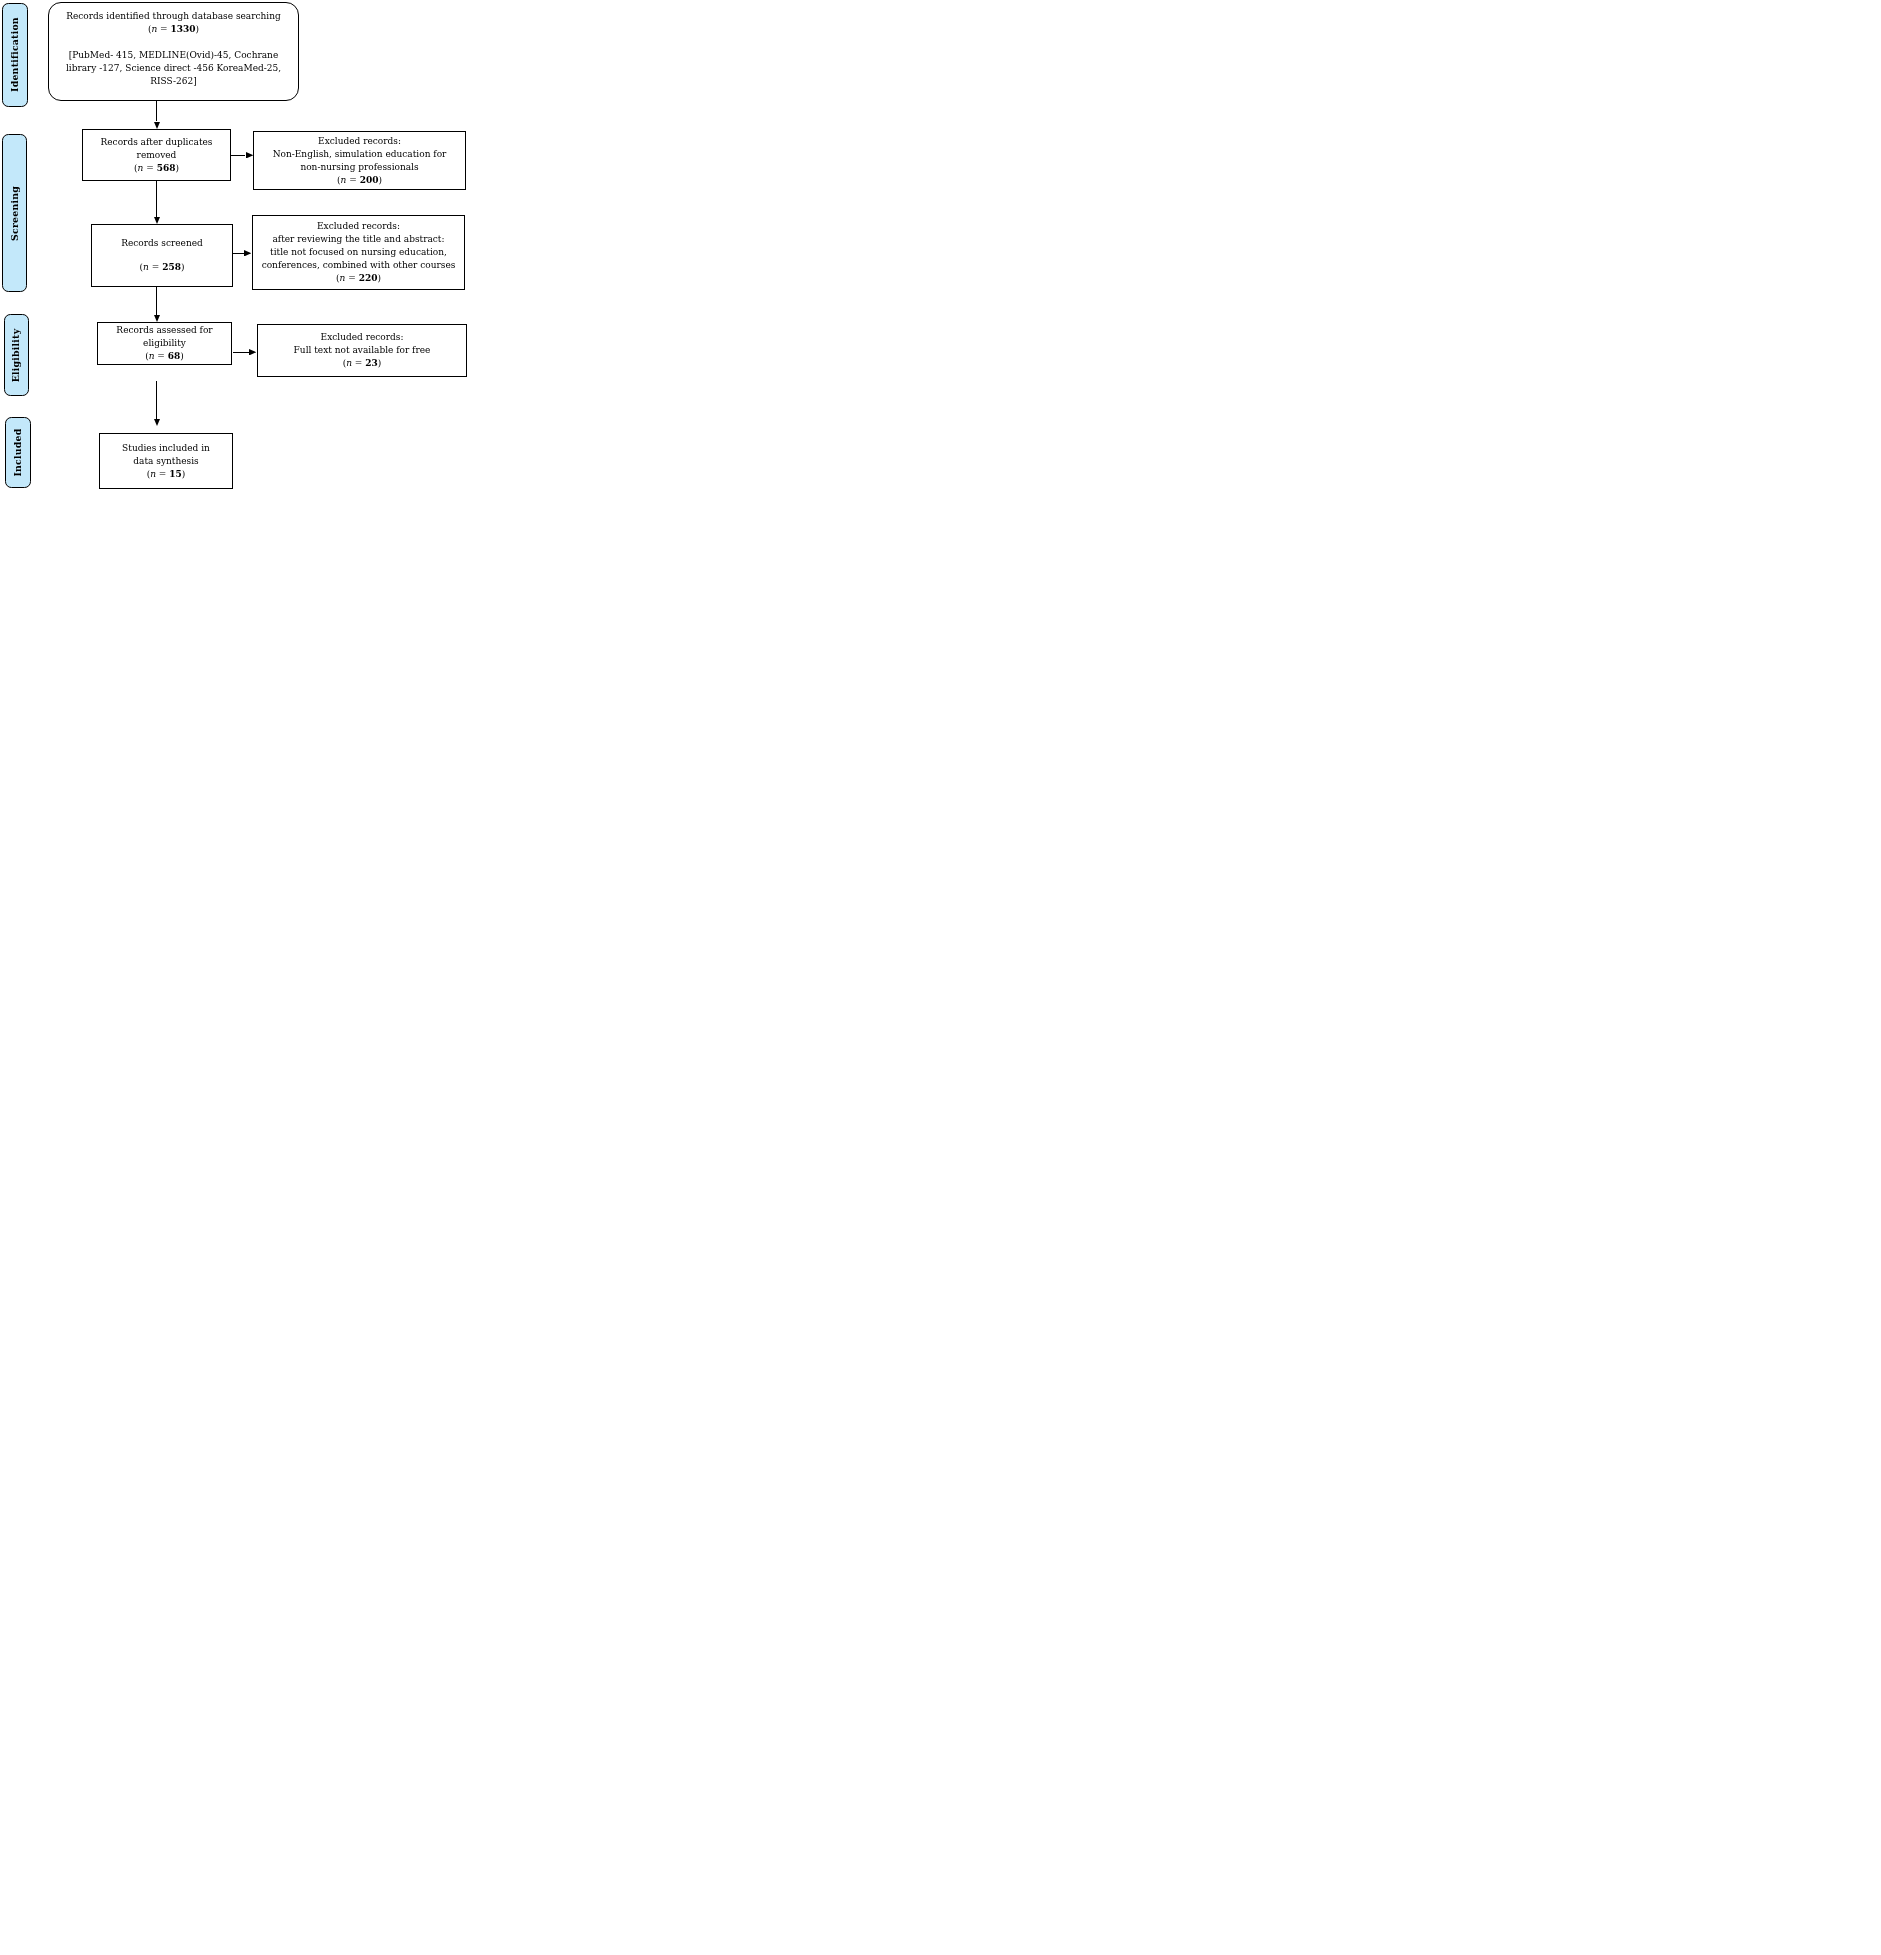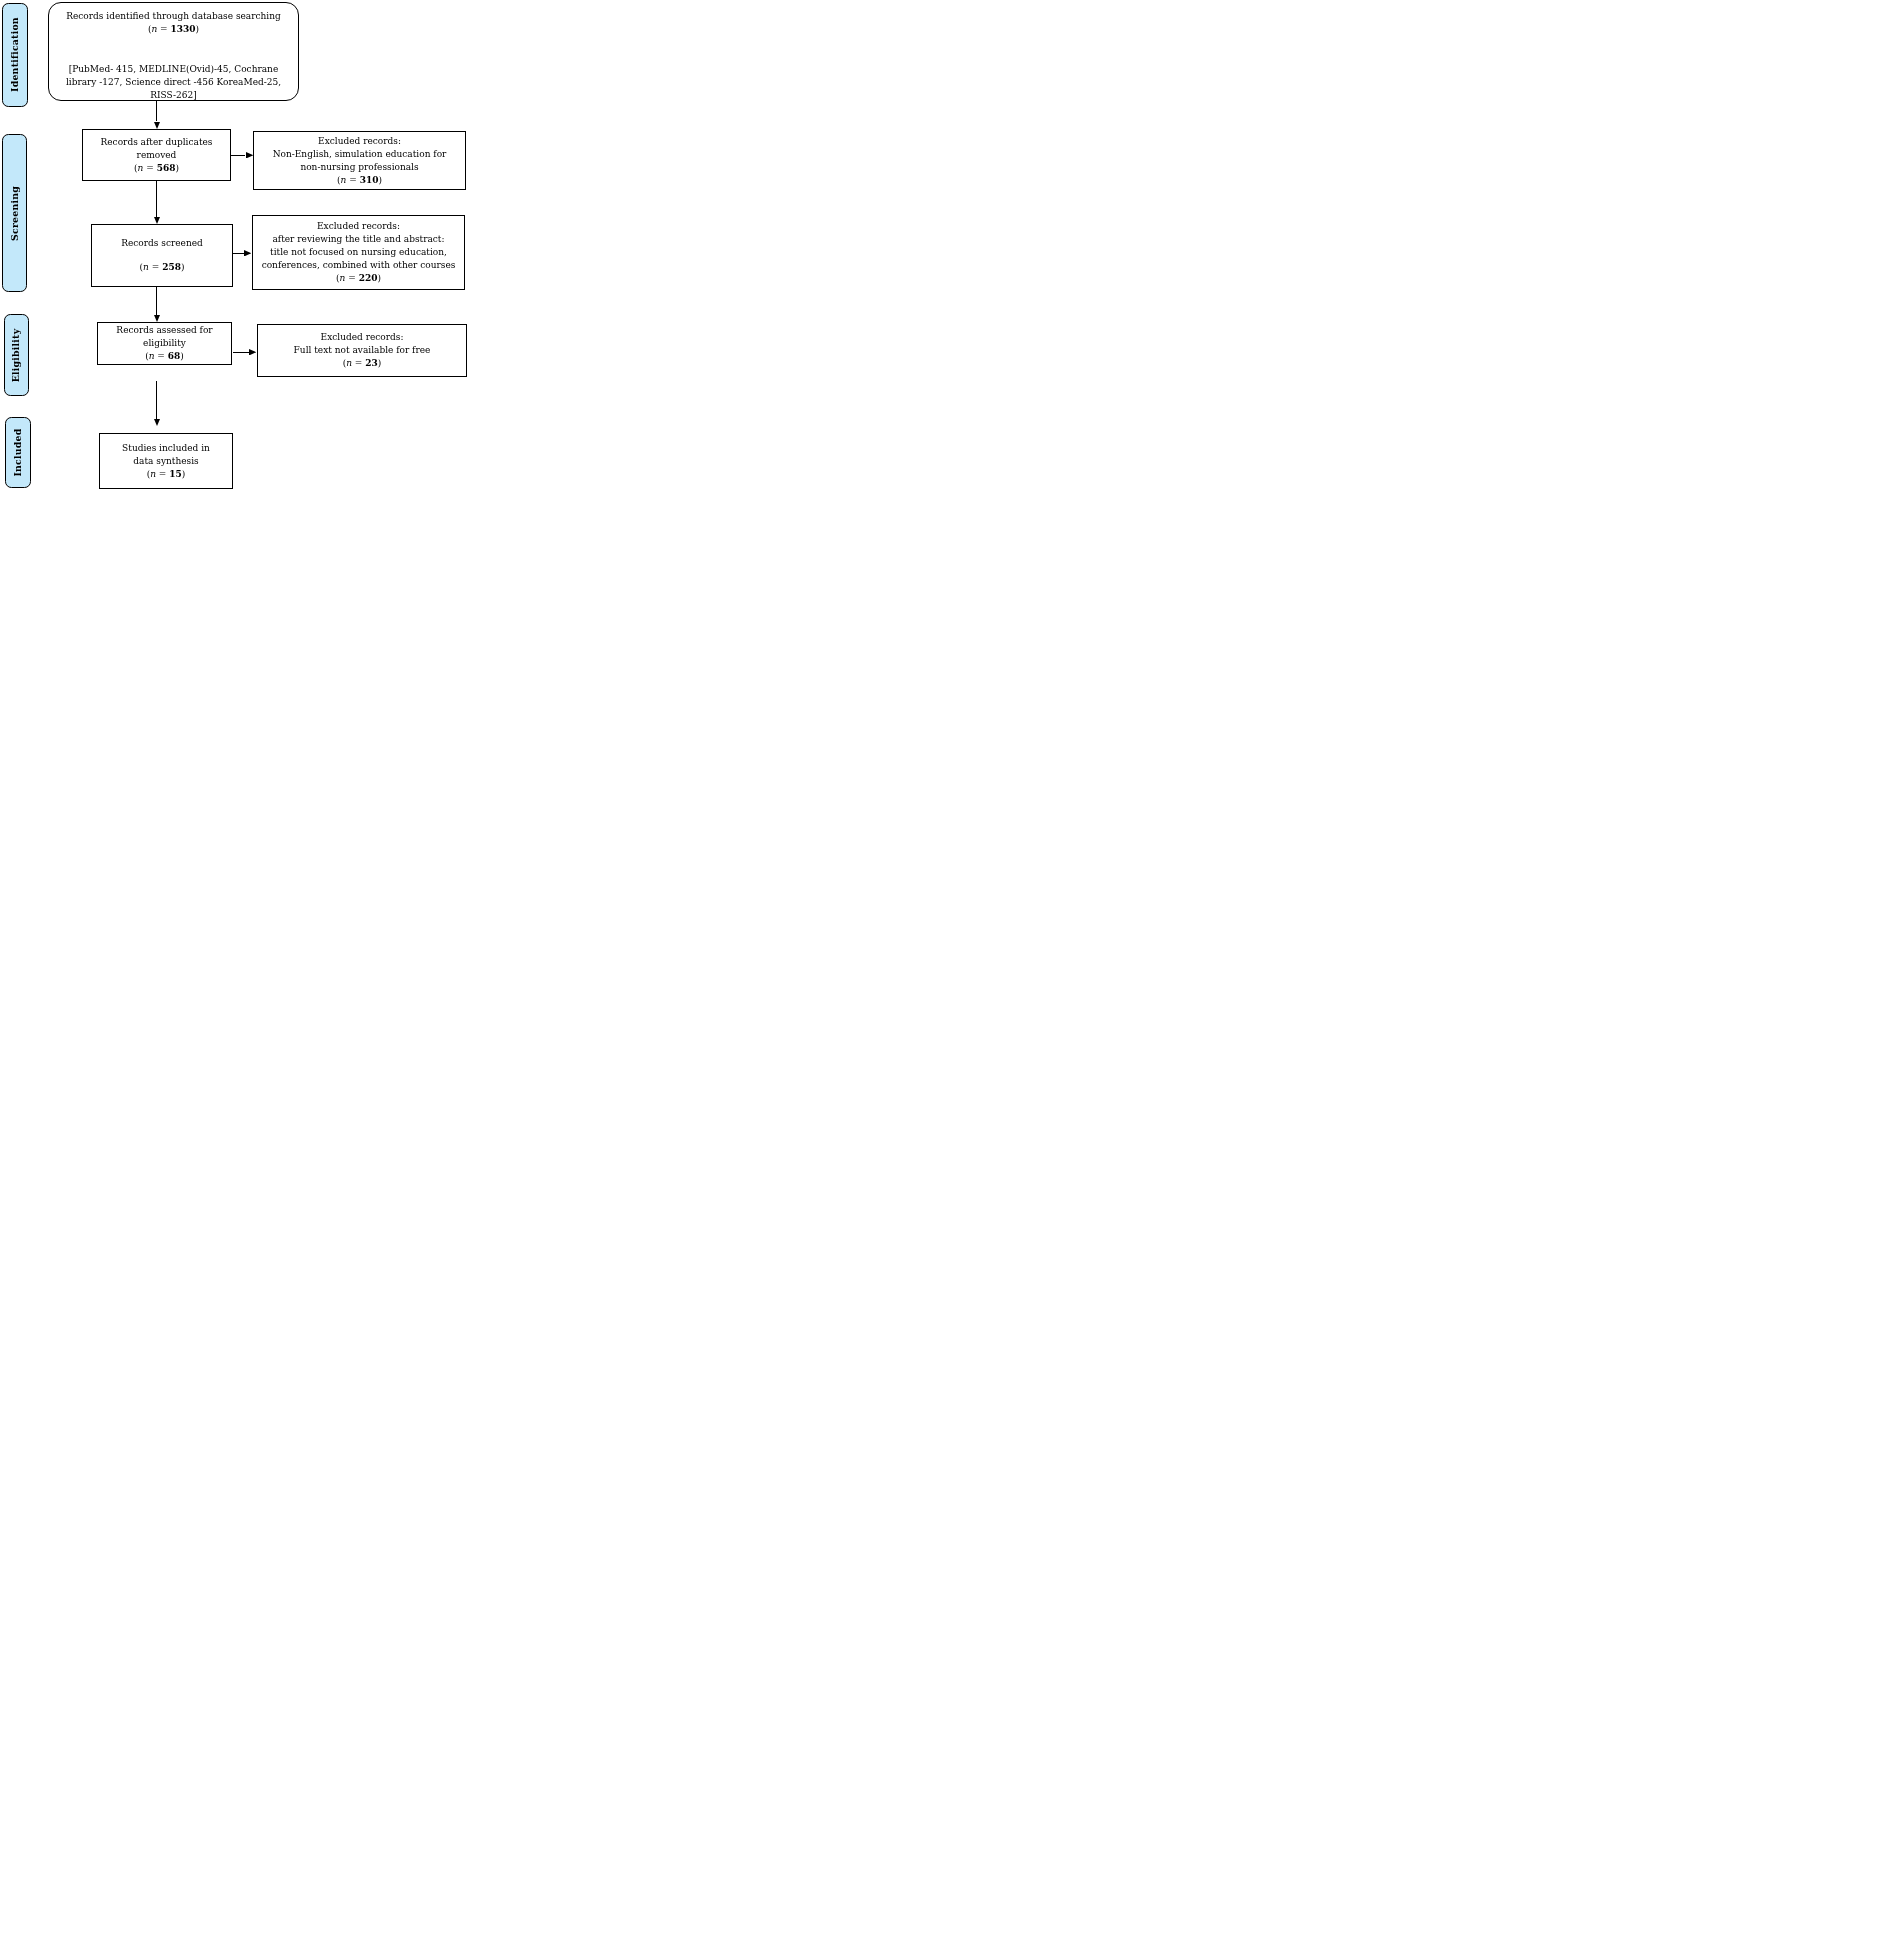--- a/index.html
+++ b/index.html
@@ -33,21 +33,21 @@
     position:absolute;
     background:var(--box-fill);
     border:1.5px solid var(--box-border);
     display:flex;flex-direction:column;align-items:center;justify-content:center;
     text-align:center;
     font-size:9px;line-height:13px;
     padding:0 3px;
   }
   .node .lines{white-space:pre-line;}
   .node.topbox{border-width:1px;justify-content:flex-start;padding-top:7.4px;border-radius:13px;}
-  .node.topbox .detail{margin-top:27px;}
+  .node.topbox .detail{margin-top:13px;}
 
   .vline{position:absolute;width:1px;background:var(--arrow);}
   .hline{position:absolute;height:1px;background:var(--arrow);}
   .head-down{
     position:absolute;width:6px;height:7px;background:var(--arrow);
     clip-path:polygon(0 0,100% 0,50% 100%);
   }
   .head-right{
     position:absolute;width:7.4px;height:6.4px;background:var(--arrow);
     clip-path:polygon(0 0,100% 50%,0 100%);
@@ -85,21 +85,21 @@
   <div class="node" style="left:82px;top:129px;width:149px;height:52px;">
     <div class="lines">Records after duplicates
 removed</div>
     <div>(<i>n</i> = <b>568</b>)</div>
   </div>
 
   <div class="node" style="left:253px;top:131px;width:213px;height:59px;">
     <div class="lines">Excluded records:
 Non-English, simulation education for
 non-nursing professionals</div>
-    <div>(<i>n</i> = <b>310</b>)</div>
+    <div>(<i>n</i> = <b>200</b>)</div>
   </div>
 
   <div class="node" style="left:91px;top:224px;width:142px;height:63px;gap:11px;">
     <div class="lines">Records screened</div>
     <div>(<i>n</i> = <b>258</b>)</div>
   </div>
 
   <div class="node" style="left:252px;top:215px;width:213px;height:75px;">
     <div class="lines">Excluded records:
 after reviewing the title and abstract:

